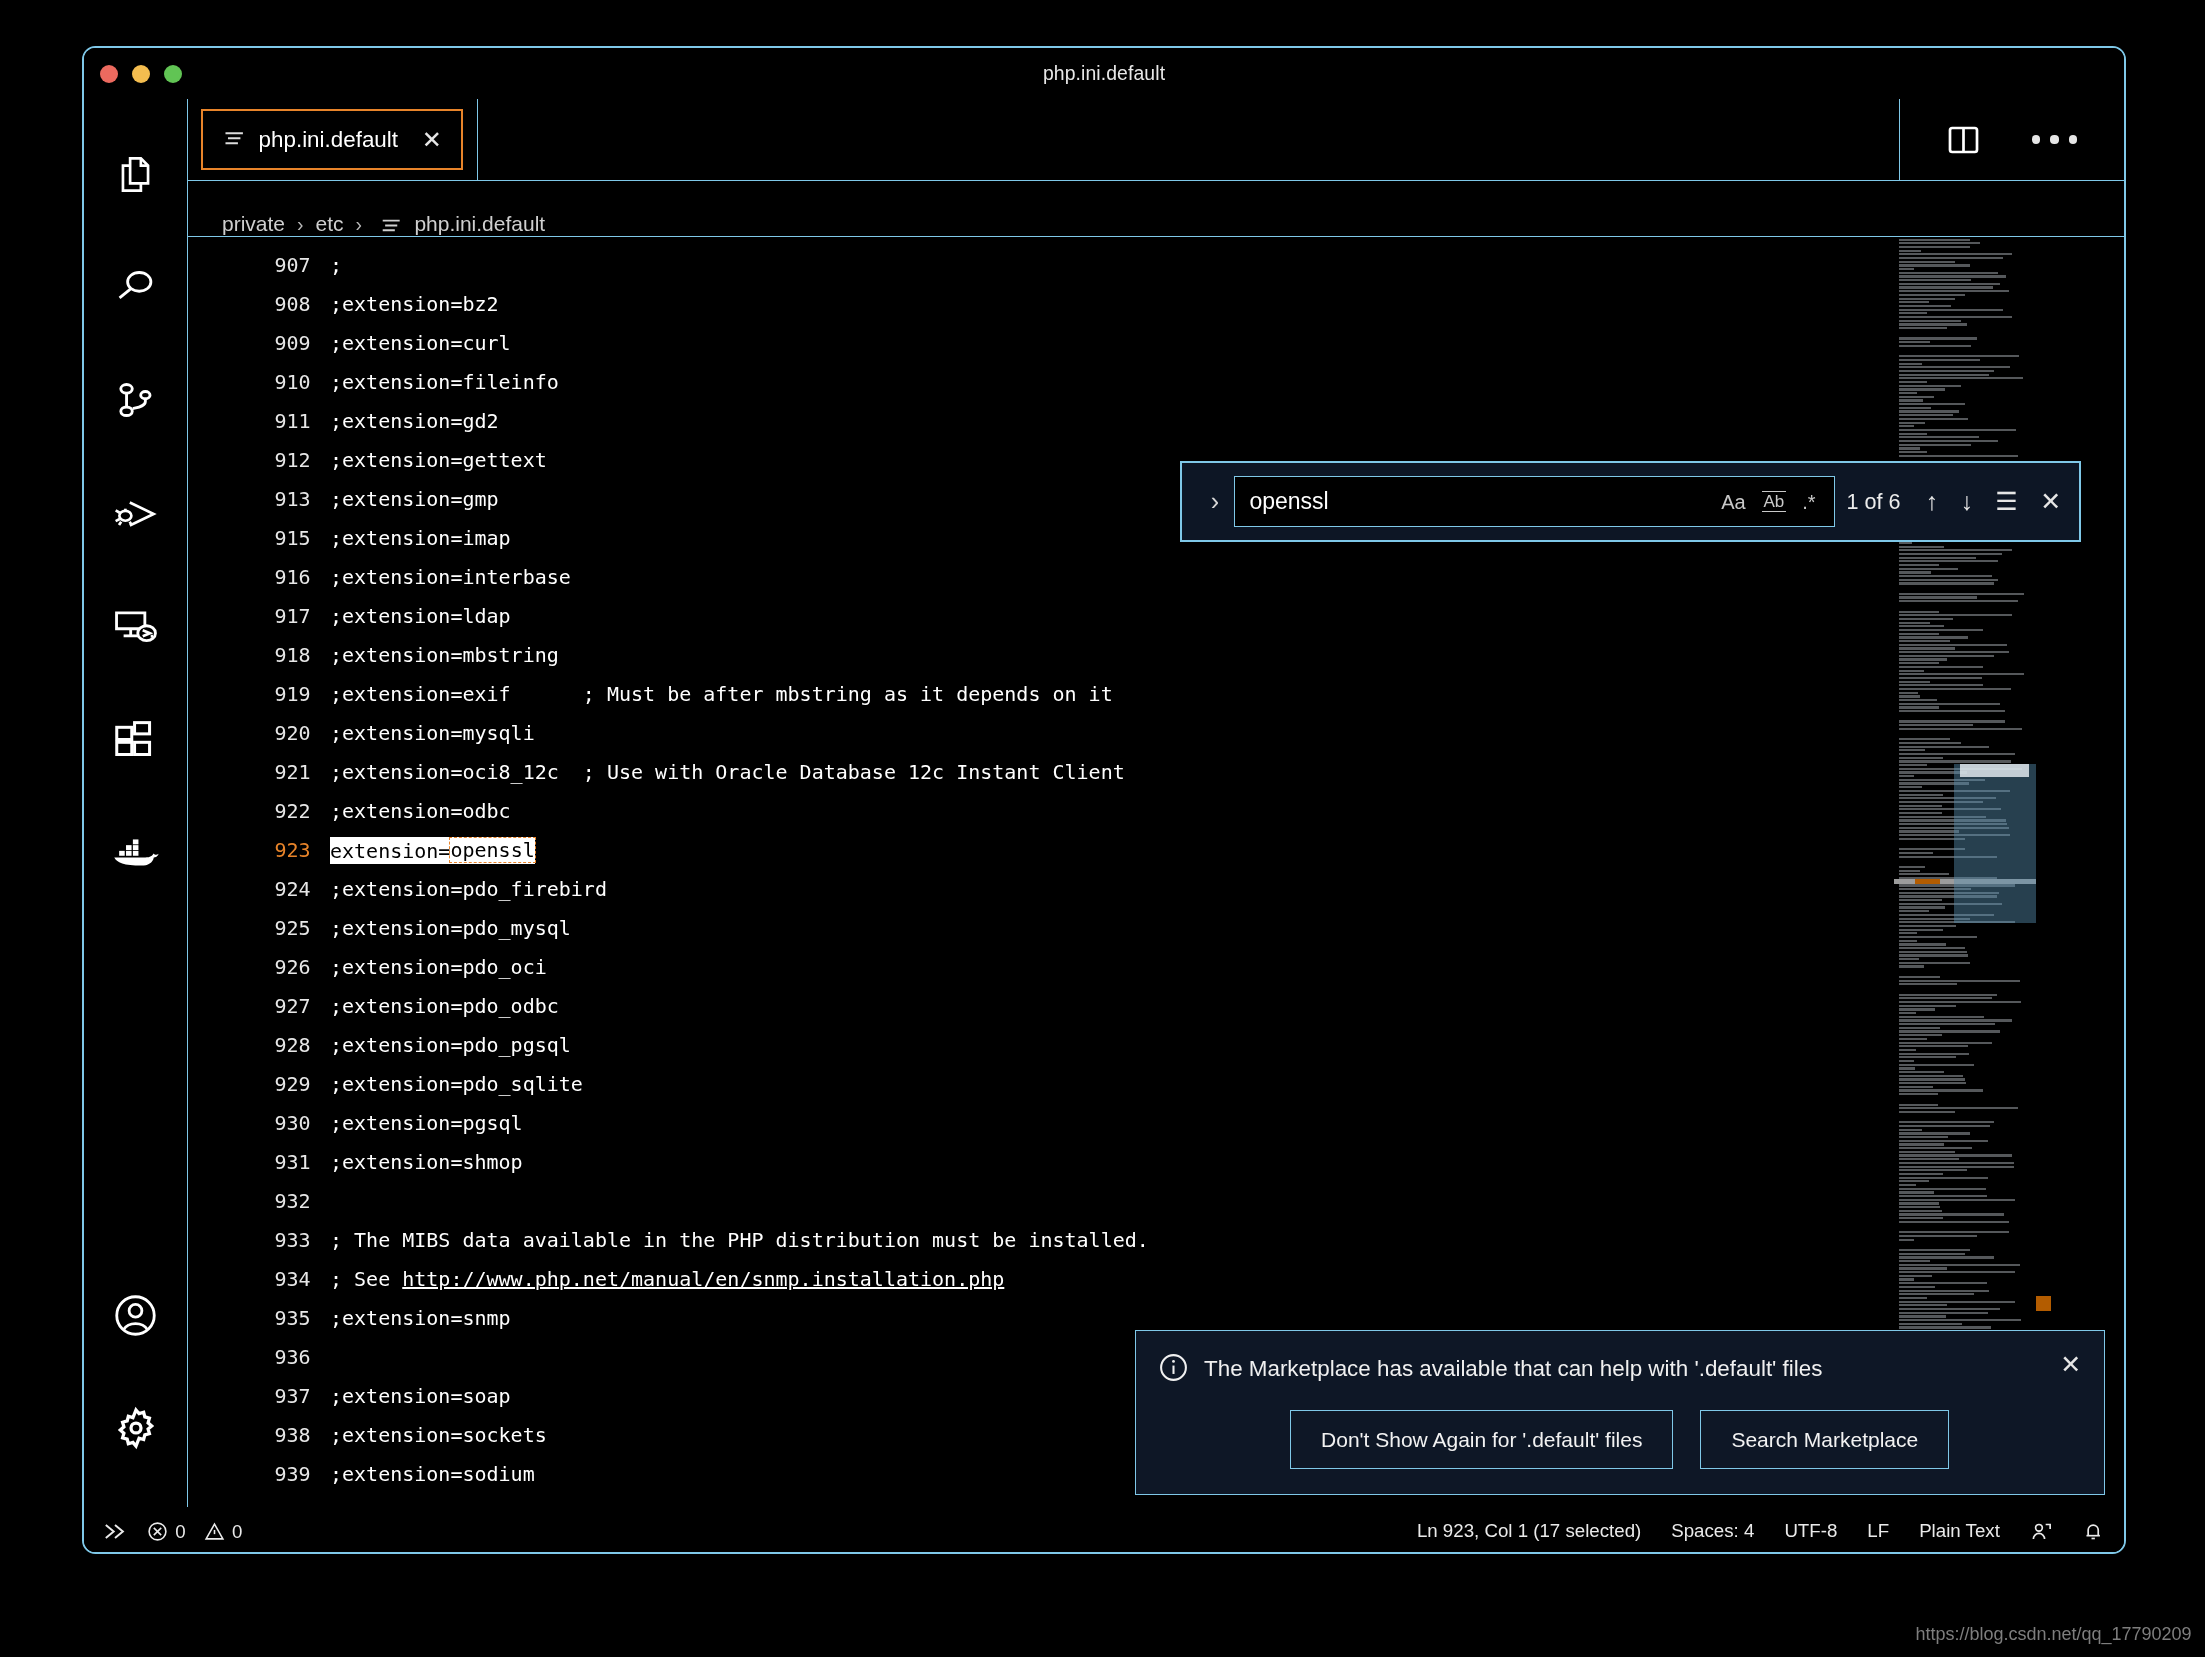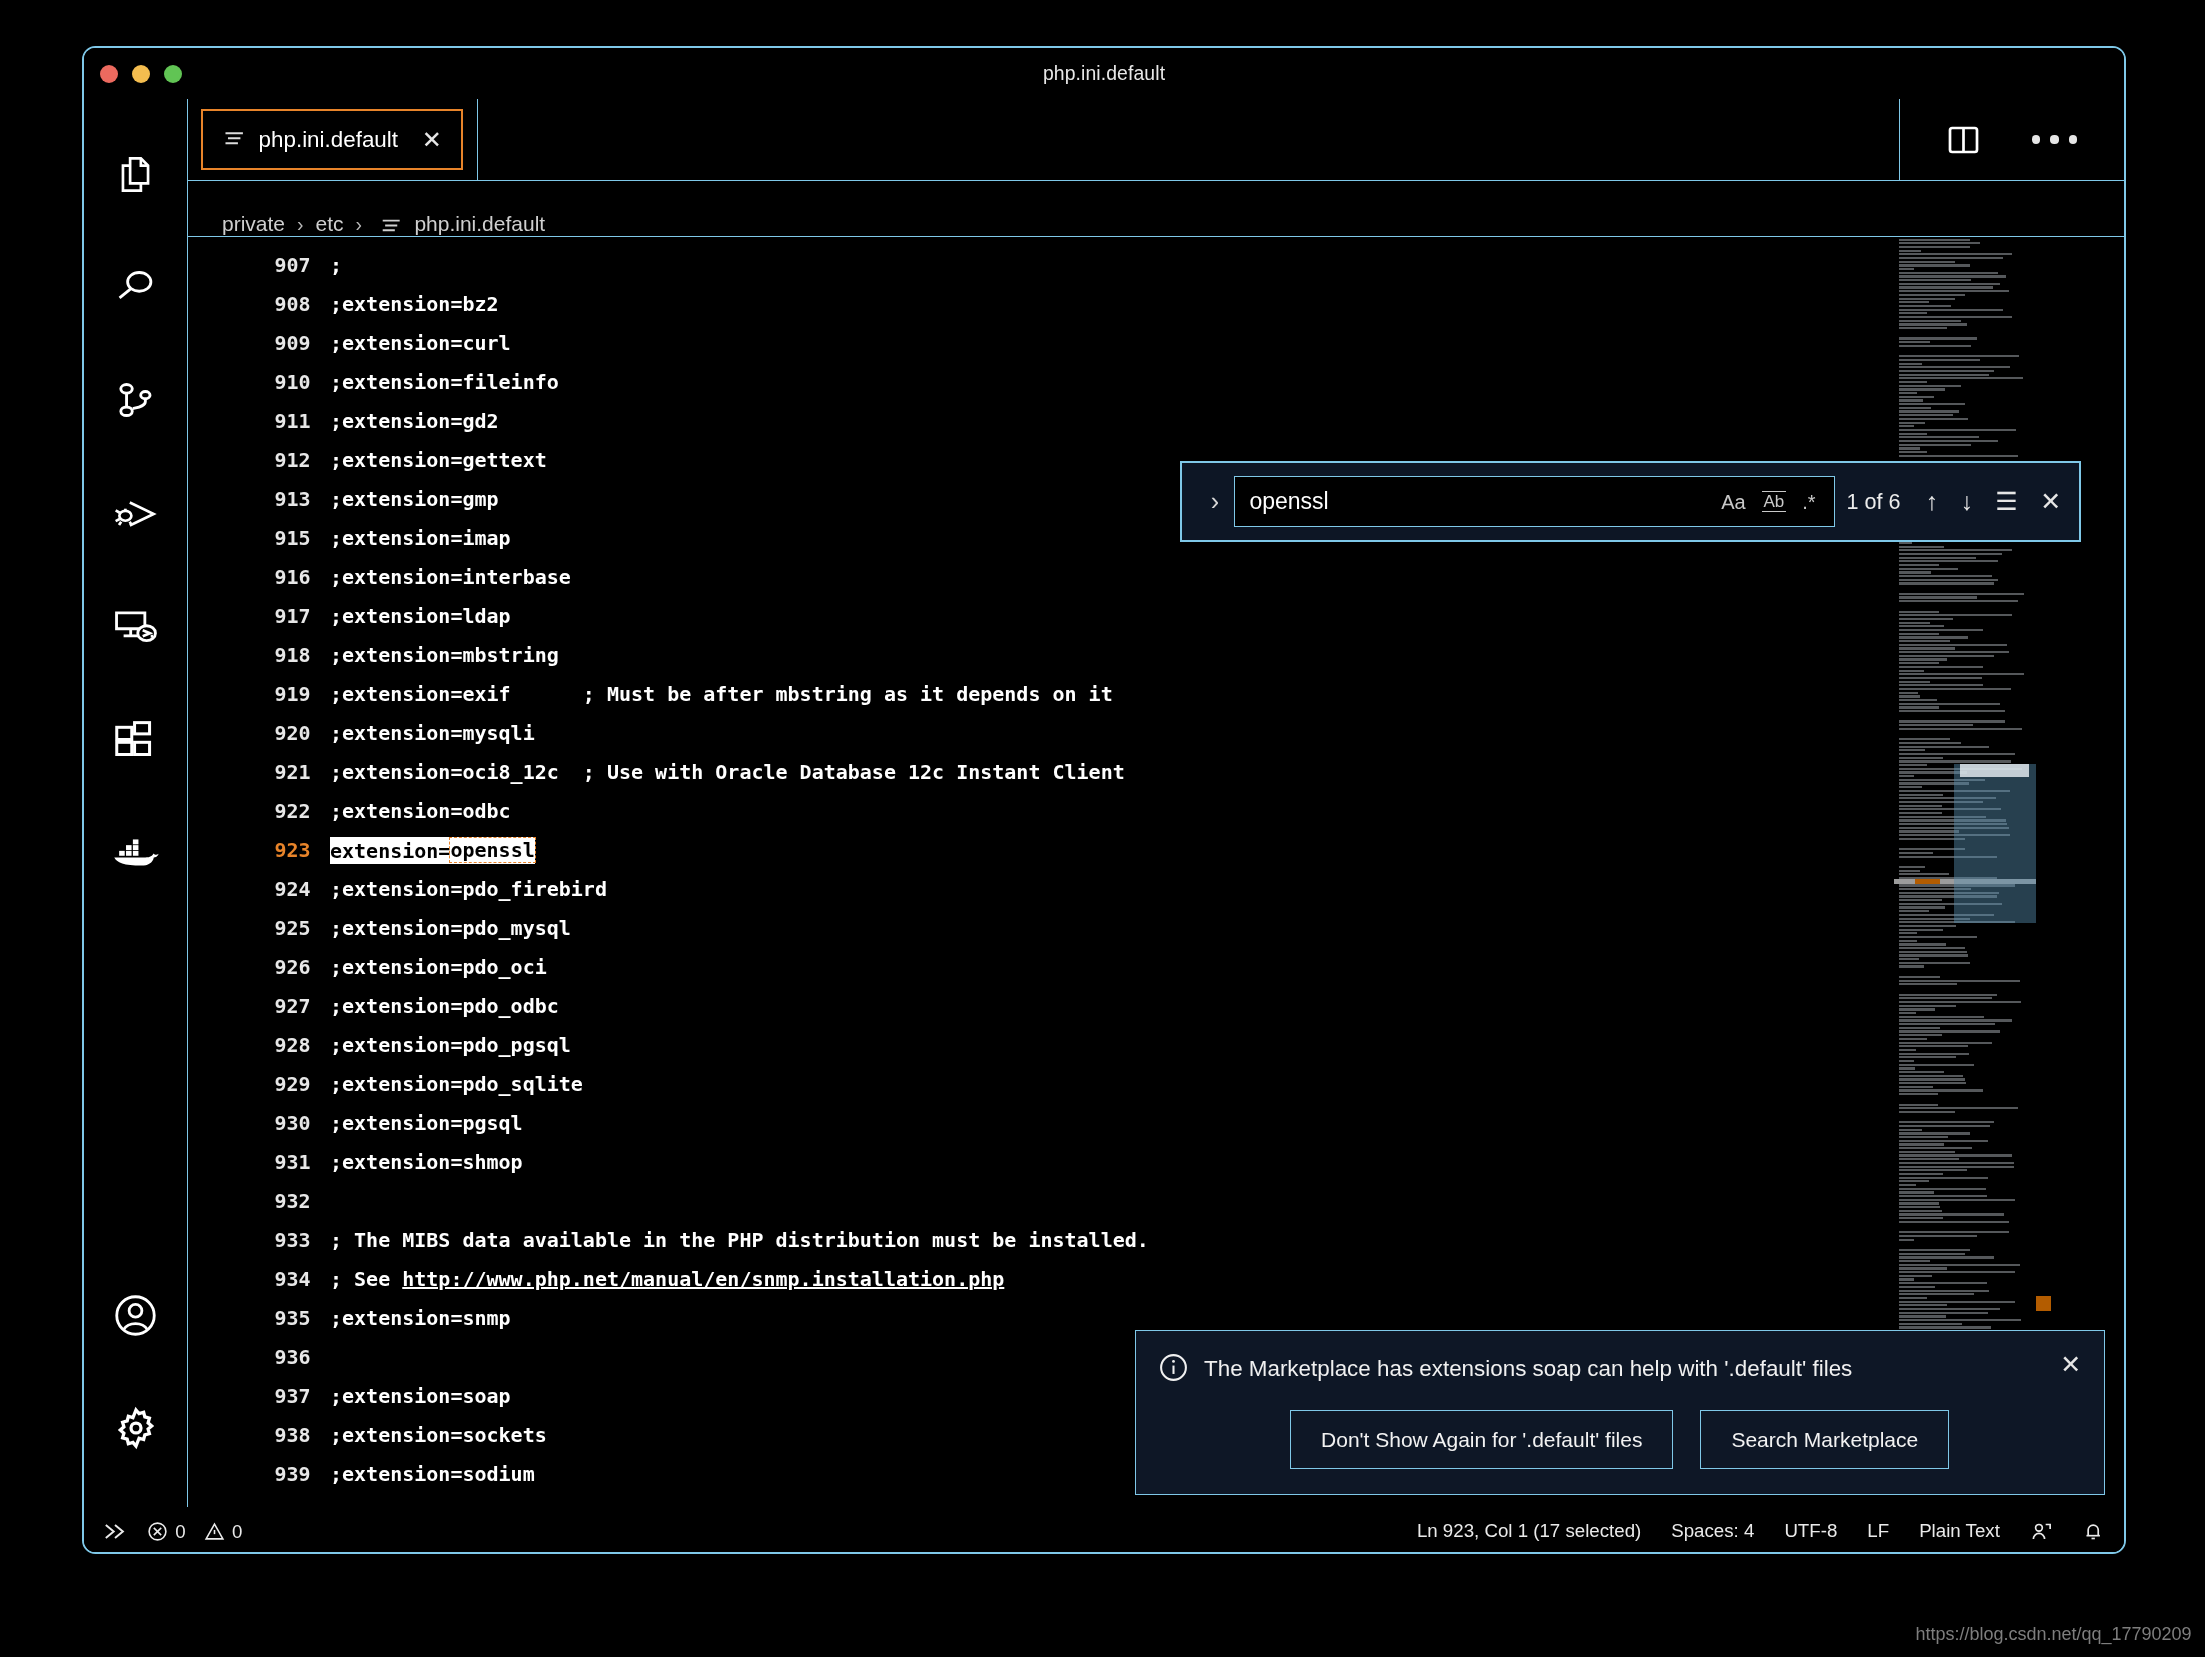--- a/index.html
+++ b/index.html
@@ -74,21 +74,21 @@
 
   
   .editorarea{flex:1 1 auto;position:relative;background:#000;overflow:hidden;}
 
   .code{
     position:absolute;left:0;top:0;right:0;bottom:0;
     font-family:"DejaVu Sans Mono","Liberation Mono",monospace;
     font-size:20px;line-height:39px;color:#ffffff;
     padding-top:9px;box-sizing:border-box;
   }
-  .ln-row{display:flex;height:39px;align-items:center;white-space:pre;font-weight:bold;}
+  .ln-row{display:flex;height:39px;align-items:center;white-space:pre;}
   .ln-num{
     width:142px;flex:0 0 142px;text-align:right;padding-right:19.4px;
     color:#e7e7e7;box-sizing:border-box;
   }
   .ln-row.current .ln-num{color:#e8842a;}
   .ln-txt{position:relative;}
   .sel{background:#ffffff;color:#000000;padding:1.5px 0;}
   .match-cur{outline:1.5px dashed #e8842a;outline-offset:-0.7px;}
   .link{text-decoration:underline;}
 
@@ -705,21 +705,21 @@
 
           <div class="toast">
             <div class="toast-top">
               <span>
                 <svg width="31" height="31" viewBox="0 0 24 24" fill="none" stroke="#f0f0f0" stroke-width="1.6">
                   <circle cx="12" cy="12" r="9.6"></circle>
                     <line x1="12" y1="10.5" x2="12" y2="17"></line>
                   <circle cx="12" cy="7.3" r="1.1" fill="#f0f0f0" stroke="none"></circle>
                 </svg>
               </span>
-              <span class="toast-msg">The Marketplace has extensions soap can help with '.default' files</span>
+              <span class="toast-msg">The Marketplace has available that can help with '.default' files</span>
               <span class="toast-close">✕</span>
             </div>
             <div class="toast-actions">
               <button class="toast-btn">Don't Show Again for '.default' files</button>
               <button class="toast-btn">Search Marketplace</button>
             </div>
           </div>
 
         </div>
       </div>

